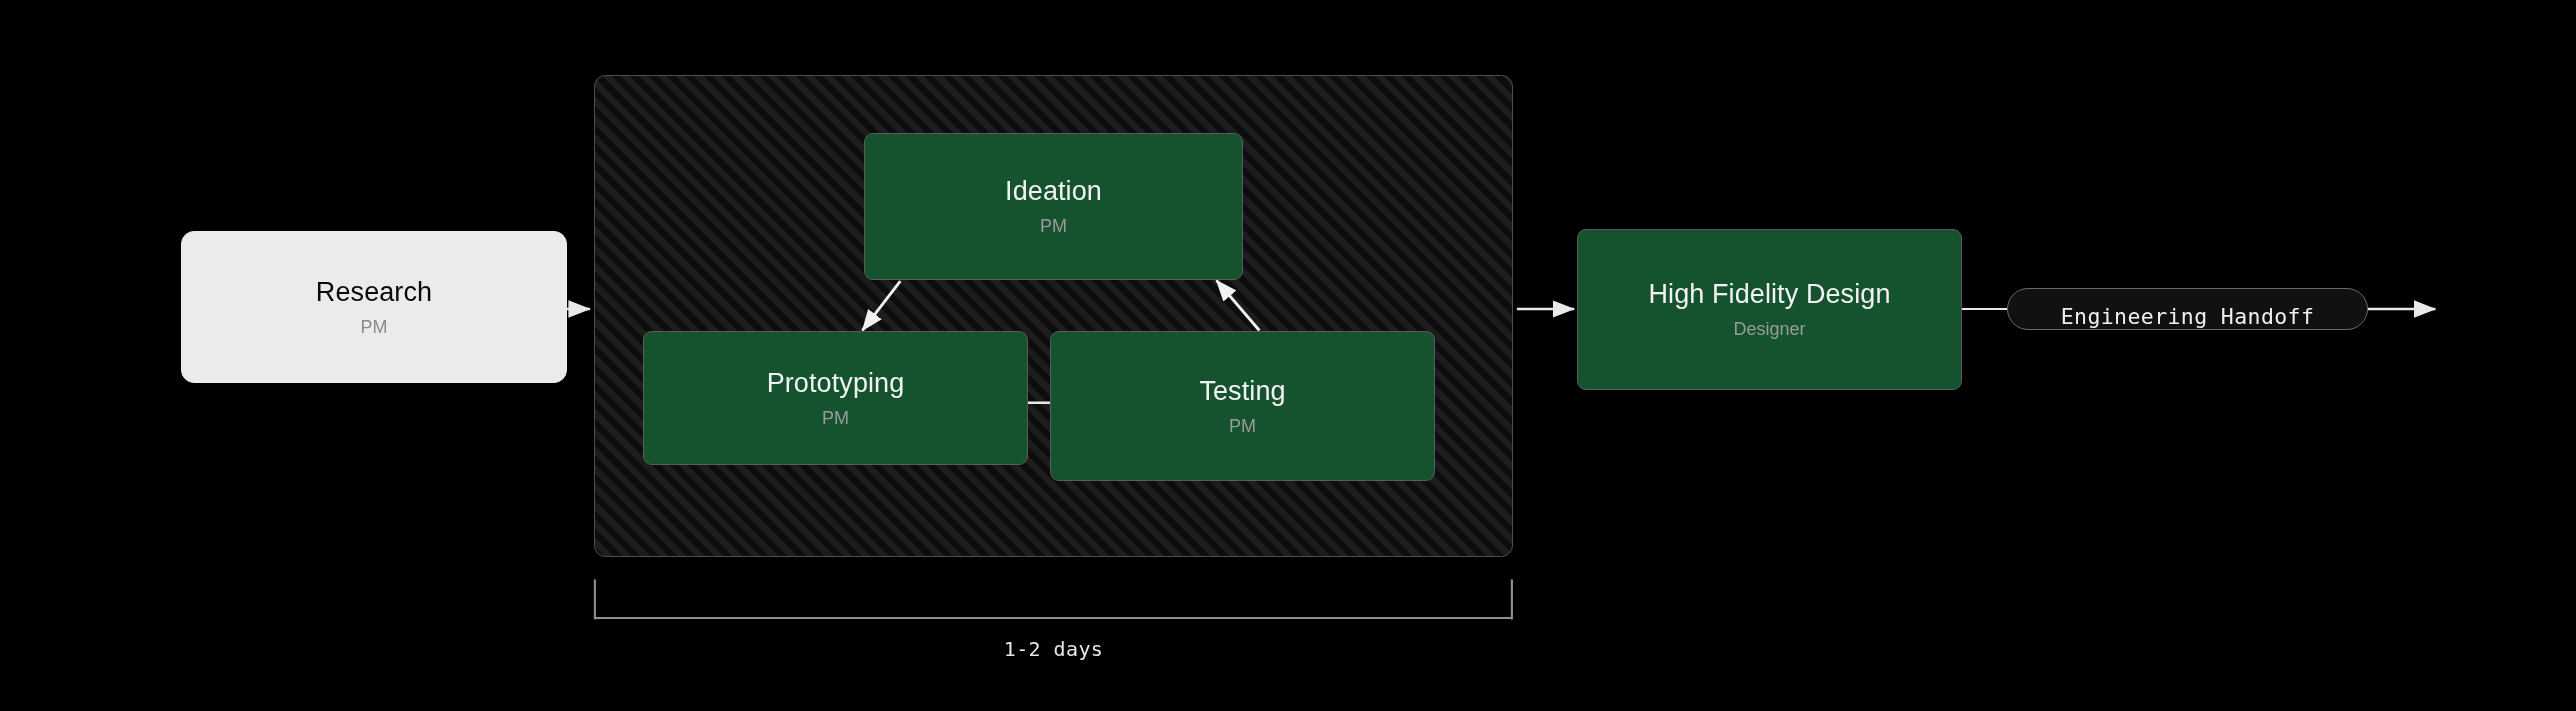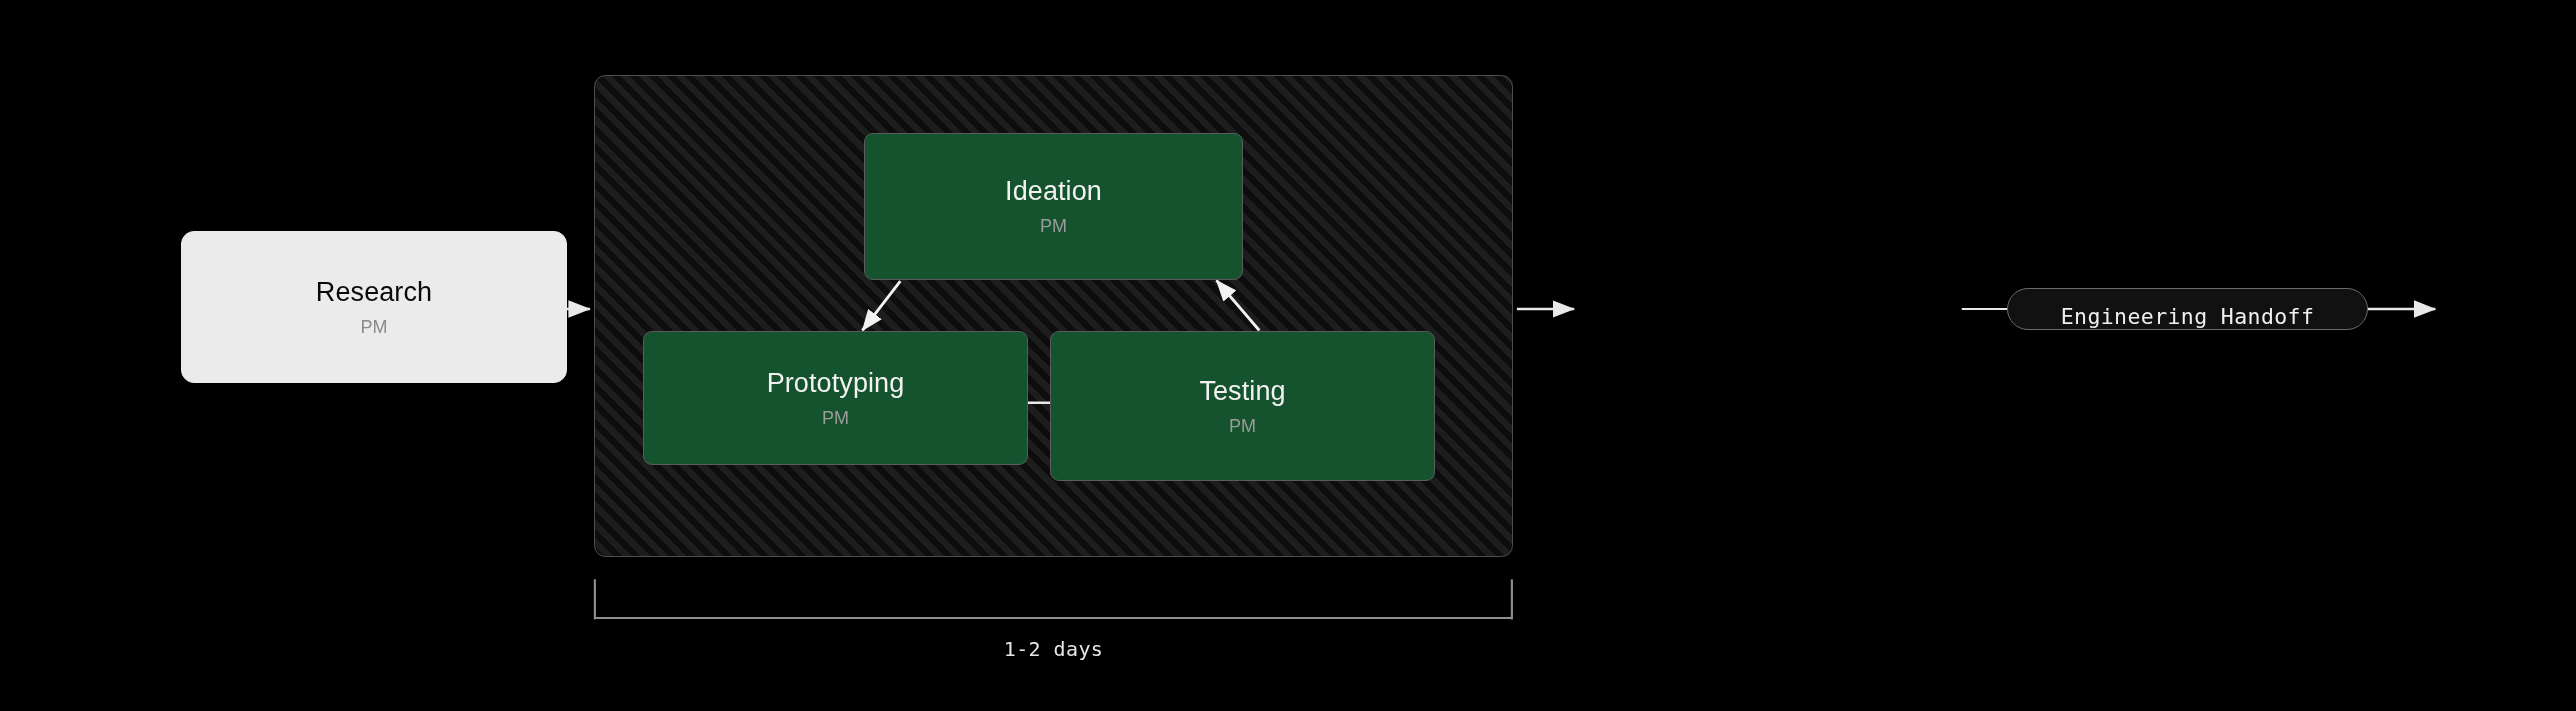--- a/index.html
+++ b/index.html
@@ -192,20 +192,24 @@
   <div class="node dark" style="left:643px; top:331px; width:385px; height:134px;">
     <div class="title">Prototyping</div>
     <div class="subtitle">PM</div>
   </div>
 
   <div class="node dark" style="left:1050px; top:331px; width:385px; height:150px;">
     <div class="title">Testing</div>
     <div class="subtitle">PM</div>
   </div>
 
+  <div class="node dark" style="left:1577px; top:229px; width:385px; height:161px;">
+    <div class="title">High Fidelity Design</div>
+    <div class="subtitle">Designer</div>
+  </div>
 
   <div class="pill" style="left:2007px; top:288px; width:361px; height:42px;">
     <span class="pill-label">Engineering Handoff</span>
   </div>
 
   <div class="measure-caption" style="left:595px; top:637px; width:917px;">1-2 days</div>
 
 </div>
 
 

